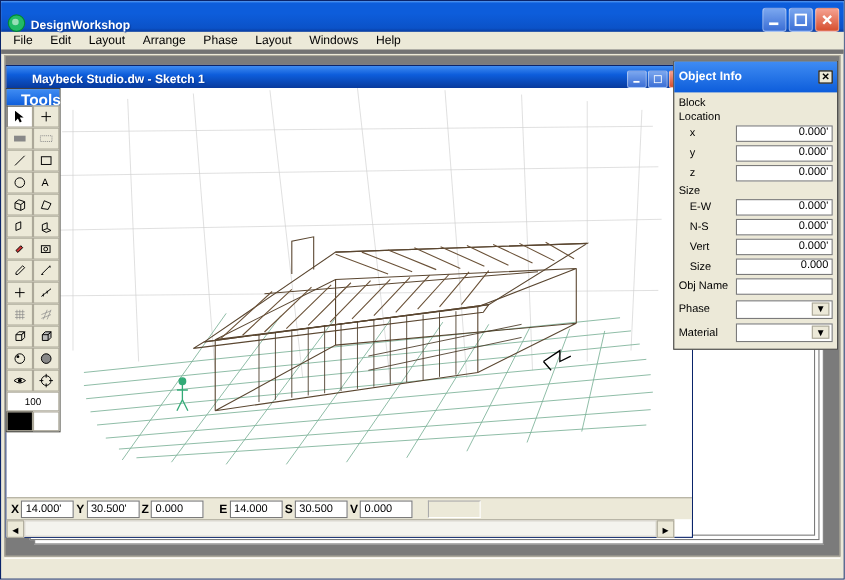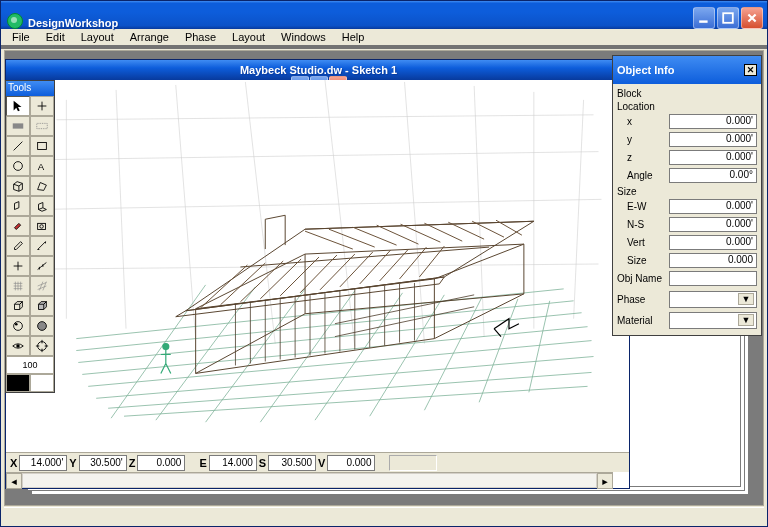--- a/index.html
+++ b/index.html
@@ -36,50 +36,50 @@
   .ghost.g1 { left:26px; top:26px; right:14px; bottom:10px; }
   .ghost.g2 { left:22px; top:22px; right:18px; bottom:14px; }
   .ghost.g3 { left:18px; top:18px; right:22px; bottom:18px; }
   .ghost .gbar { height:1px; background:linear-gradient(90deg,#3f8cf3,#0d5ddb); }
 
   
   .docwin { position:absolute; left:0; top:8px; width:625px; height:430px; border:1px solid #0a246a; background:#fff; }
   .doc-titlebar {
     height:20px; display:flex; align-items:center; padding:4px 3px 0 5px;
     background:linear-gradient(to bottom,#3f8cf3,#0d5ddb 40%,#083a9d);
-    color:#fff; font-weight:bold; font-size:12px;flex-direction:column;
+    color:#fff; font-weight:bold; font-size:12px;
   }
   .doc-titlebar .app-icon{width:14px;height:14px;margin-right:4px;}
   .doc-titlebar .title-text{flex:1;text-shadow:1px 1px 1px #083a9d;}
   .doc-winbtns{display:flex;gap:1px;}
   .doc-winbtn{width:18px;height:16px;border:1px solid #fff6;border-radius:2px;background:linear-gradient(#7ba7ef,#3b6ed5);display:flex;align-items:center;justify-content:center;}
   .doc-winbtn.close{background:linear-gradient(#f5a191,#d64f2f);}
   .doc-winbtn svg{width:8px;height:8px;}
 
   .canvas { position:absolute; left:0; top:20px; right:0; bottom:36px; background:#fff; overflow:hidden;}
   .canvas svg { width:100%; height:100%; }
 
   
   .coordbar { position:absolute; left:0; right:0; bottom:16px; height:20px; background:#ece9d8; border-top:1px solid #aca899; display:flex; align-items:center; padding:0 4px; gap:2px; font-size:10px;}
   .coordbar .lbl{font-weight:bold;}
-  .coordbar .val{width:48px; height:16px; border:1px solid #7b7b7b; background:#fff; text-align:right; padding:1px 3px; font-size:10px;}
+  .coordbar .val{width:48px; height:16px; border:1px solid #7b7b7b; background:#fff; text-align:left; padding:1px 3px; font-size:10px;}
   .coordbar .readonly{background:#ece9d8;border:1px inset #fff;}
   .sep{width:10px;}
 
   
   .hscroll{position:absolute;left:0;right:16px;bottom:0;height:16px;background:#ece9d8;border-top:1px solid #aca899;display:flex;}
   .hscroll .btn,.vscroll .btn{width:16px;height:16px;background:#ece9d8;border:1px solid #aca899;display:flex;align-items:center;justify-content:center;}
   .hscroll .track{flex:1;background:#f4f3ee;border:1px solid #d4d0c8;}
 
   
   .tools {
     position:absolute; left:0; top:29px; width:50px; background:#ece9d8; border:1px solid #404040;
     z-index:30;
   }
-  .tools-title{height:15px;background:linear-gradient(to bottom,#3f8cf3,#0d5ddb);color:#fff;font-size:10px;font-weight:normal;padding:1px 2px;}
+  .tools-title{height:15px;background:linear-gradient(to bottom,#3f8cf3,#0d5ddb);color:#fff;font-size:14px;font-weight:bold;padding:1px 13px;}
   .tools-grid{display:grid;grid-template-columns:1fr 1fr;}
   .toolbtn{height:20px;border:1px solid #aca899;background:#ece9d8;display:flex;align-items:center;justify-content:center;position:relative;}
   .toolbtn.sel{border:1px inset #aca899;background:#fff;}
   .toolbtn svg{width:14px;height:14px;}
   .tools-wide{grid-column:1/3;height:18px;border:1px solid #aca899;background:#fff;display:flex;align-items:center;justify-content:center;font-size:9px;}
   .tools-color{grid-column:1/3;height:18px;display:flex;}
   .tools-color div{flex:1;border:1px solid #aca899;}
 
   
   .objinfo {
@@ -408,24 +408,20 @@
             <span class="v">0.000'</span>
           </div>
         <div class="oi-row">
             <span class="k ind">y</span>
             <span class="v">0.000'</span>
           </div>
         <div class="oi-row">
             <span class="k ind">z</span>
             <span class="v">0.000'</span>
           </div>
-        <div class="oi-row">
-            <span class="k ind">Angle</span>
-            <span class="v">0.00°</span>
-          </div>
         <div class="oi-head">Size</div>
         <div class="oi-row">
             <span class="k ind">E-W</span>
             <span class="v">0.000'</span>
           </div>
         <div class="oi-row">
             <span class="k ind">N-S</span>
             <span class="v">0.000'</span>
           </div>
         <div class="oi-row">

